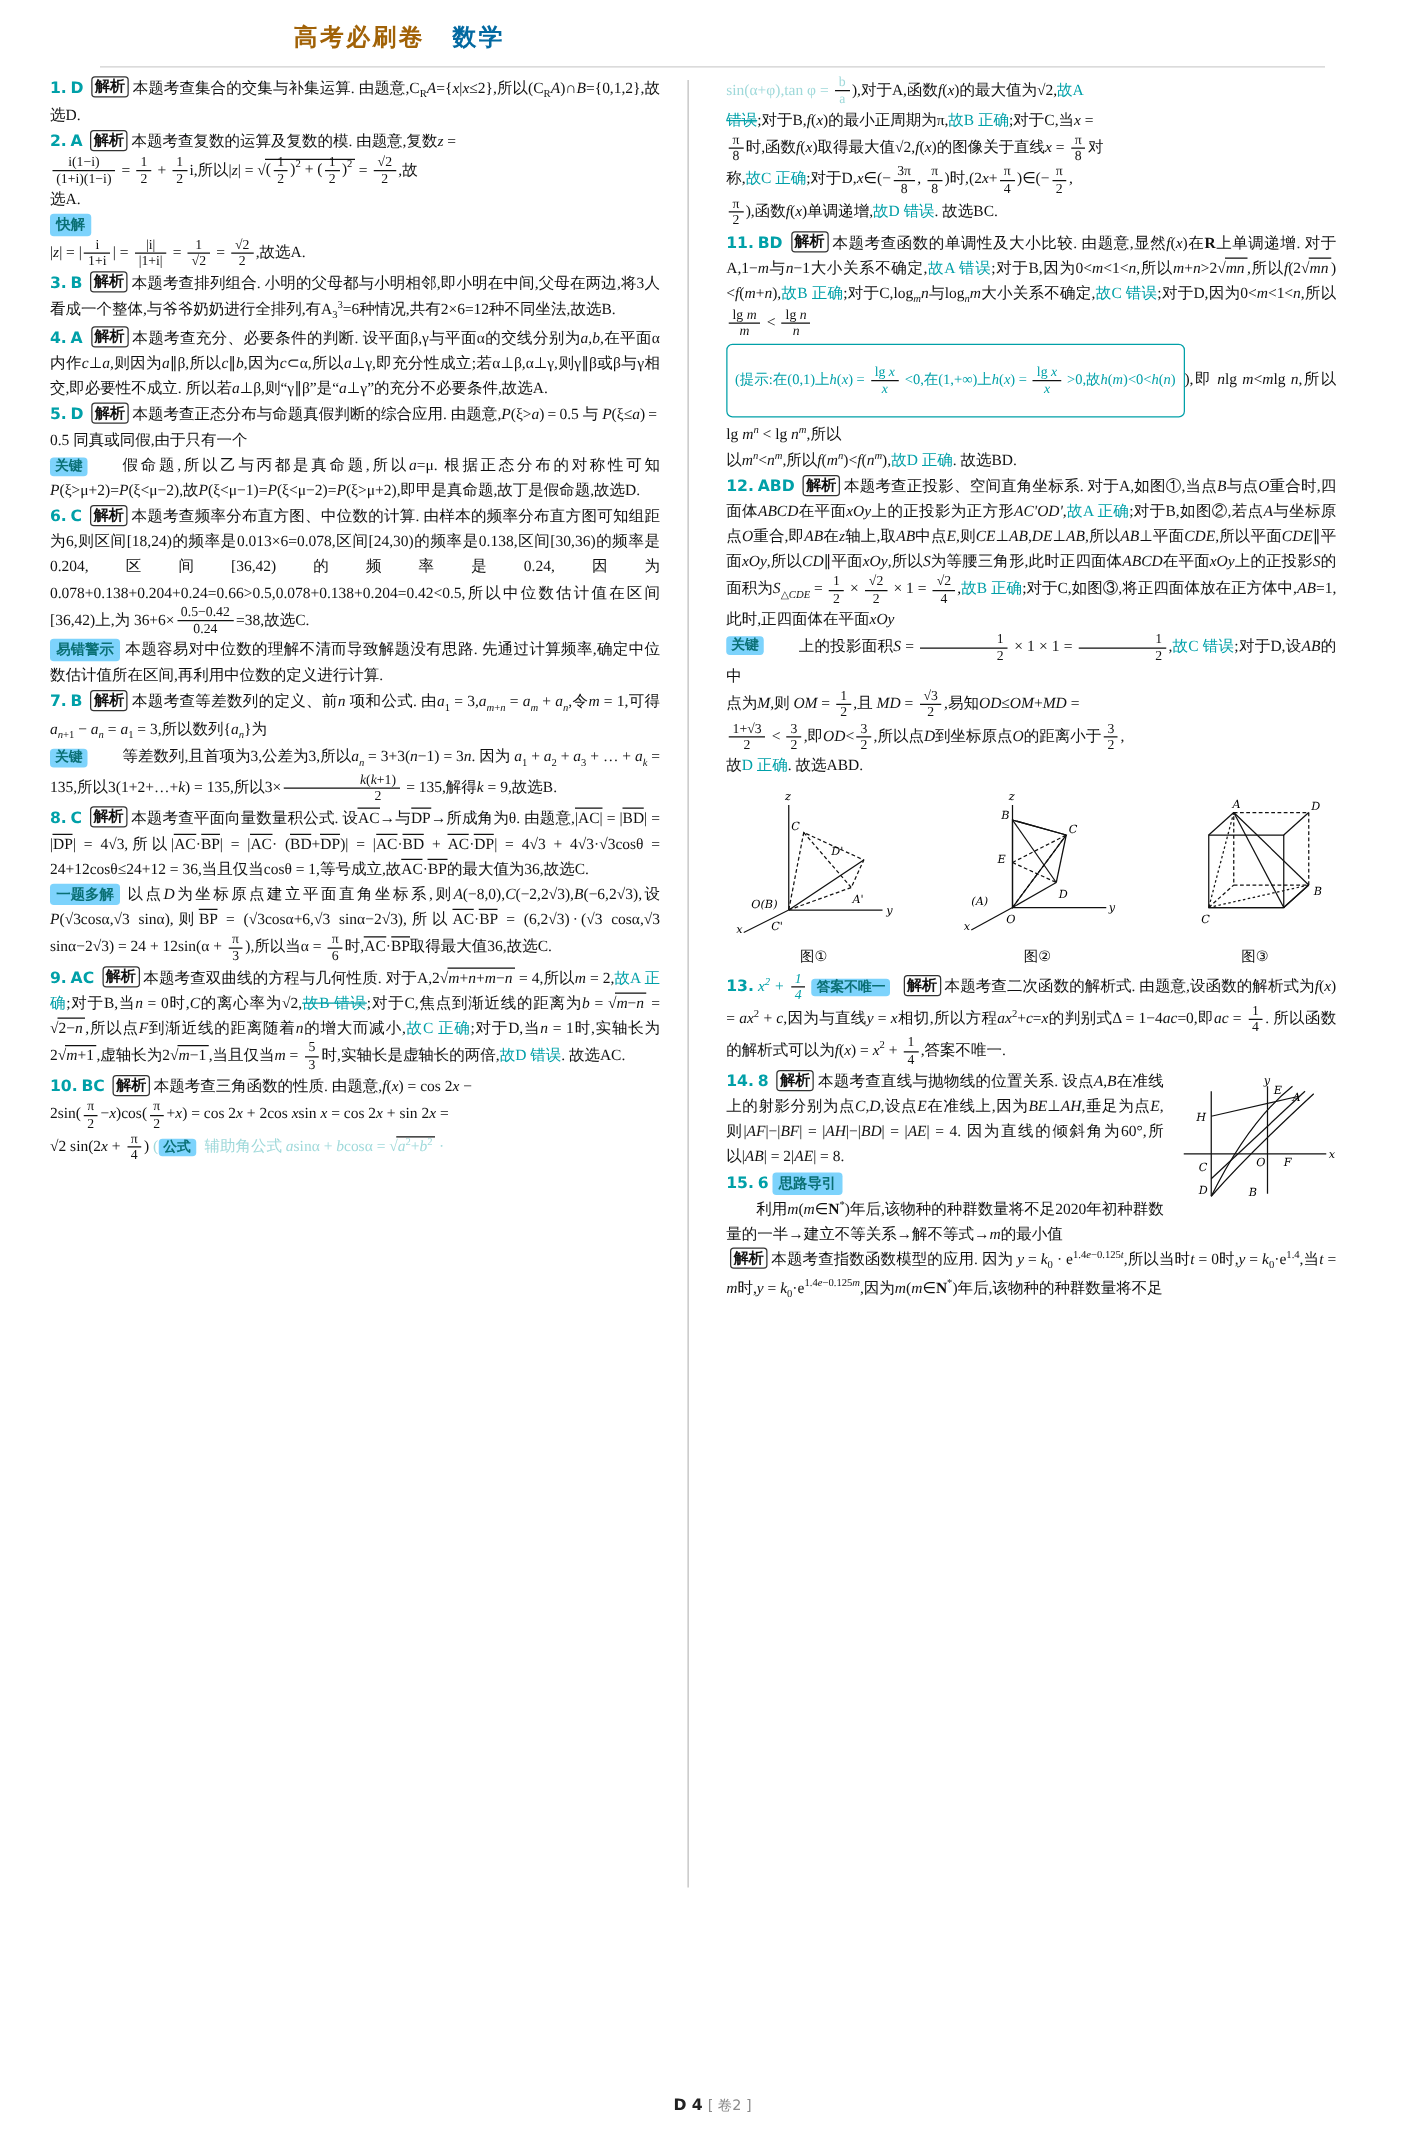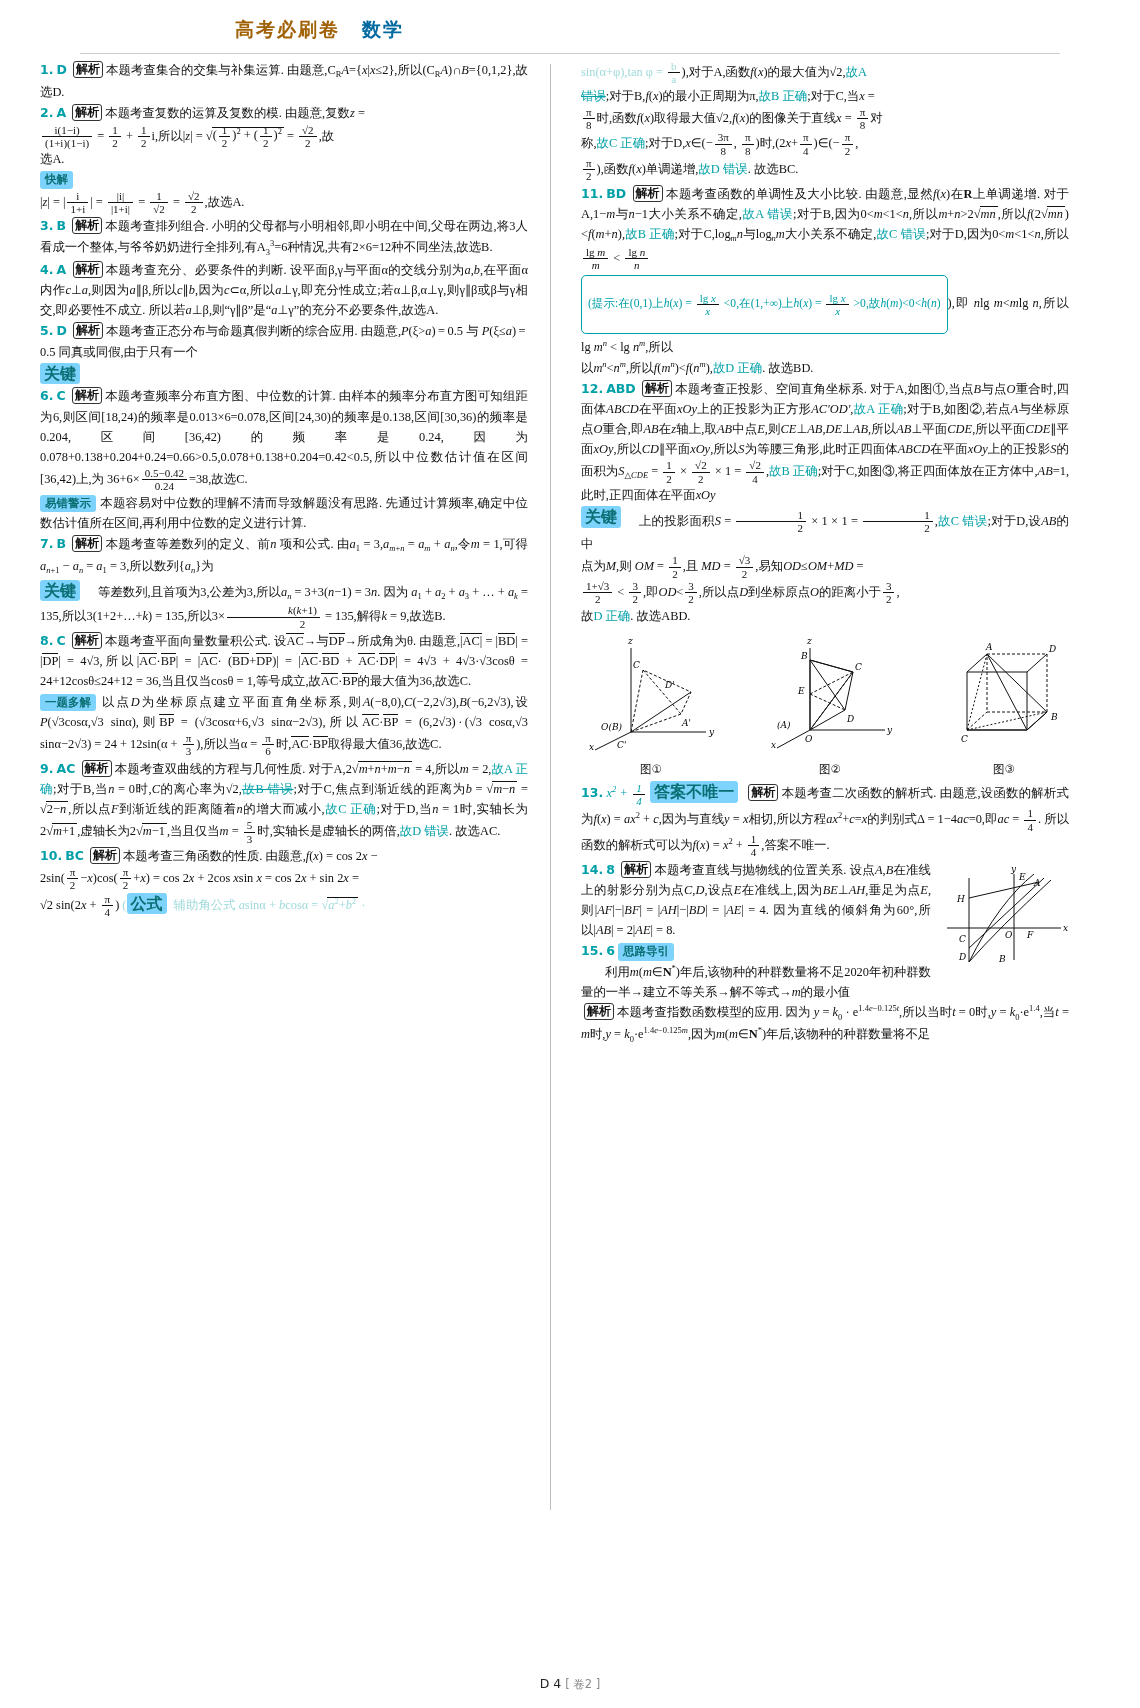--- a/index.html
+++ b/index.html
@@ -115,21 +115,21 @@
     background:#7dd3fc;
     color:#0a6f73;
     font-family:"DejaVu Sans", sans-serif;
     font-weight:bold;
     font-size:11.5px;
     border-radius:3px;
     padding:1px 5px;
     margin:1px 4px 1px 0;
     line-height:1.35;
   }
-  .chip.sm{font-size:16px;padding:0 4px;}
+  .chip.sm{font-size:11px;padding:0 4px;}
   .box-hint{
     display:inline-block;
     border:1px solid #00a0a8;
     border-radius:5px;
     color:#00a0a8;
     padding:16px 6px;
     margin:3px 0;
     line-height:1.5;
     font-size:11.6px;
   }
@@ -167,21 +167,21 @@
   .mini-graph{float:right;margin:2px 0 2px 8px;}
   
   .footer{
     position:absolute;
     left:0;right:0;bottom:16px;
     text-align:center;
     font-family:"DejaVu Sans", sans-serif;
     font-size:12.5px;
     color:#222;
   }
-  .footer .pg{font-weight:normal;}
+  .footer .pg{font-weight:bold;}
   .footer .vol{color:#8a8a8a;font-size:11.5px;margin-left:4px;}
   p{margin:0;}
 </style>
 </head>
 <body>
 
 <div class="page">
 
   <div class="header">
     <span class="h-title">高考必刷卷</span>
@@ -220,20 +220,21 @@
 
       <div class="entry">
         <p><span class="qn">4.</span><span class="ans">A</span>
         <span class="tag-jx">解析</span>本题考查充分、必要条件的判断. 设平面β,γ与平面α的交线分别为<span class="it">a</span>,<span class="it">b</span>,在平面α内作<span class="it">c</span>⊥<span class="it">a</span>,则因为<span class="it">a</span>∥β,所以<span class="it">c</span>∥<span class="it">b</span>,因为<span class="it">c</span>⊂α,所以<span class="it">a</span>⊥γ,即充分性成立;若α⊥β,α⊥γ,则γ∥β或β与γ相交,即必要性不成立. 所以若<span class="it">a</span>⊥β,则“γ∥β”是“<span class="it">a</span>⊥γ”的充分不必要条件,故选A.</p>
       </div>
 
       <div class="entry">
         <p><span class="qn">5.</span><span class="ans">D</span>
         <span class="tag-jx">解析</span>本题考查正态分布与命题真假判断的综合应用. 由题意,<span class="it">P</span>(ξ&gt;<span class="it">a</span>) = 0.5 与 <span class="it">P</span>(ξ≤<span class="it">a</span>) = 0.5 同真或同假,由于只有一个</p>
         <p><span class="chip sm">关键</span></p>
+        <p style="margin-top:-20px;text-indent:58px;">假命题,所以乙与丙都是真命题,所以<span class="it">a</span>=μ. 根据正态分布的对称性可知<span class="it">P</span>(ξ&gt;μ+2)=<span class="it">P</span>(ξ&lt;μ−2),故<span class="it">P</span>(ξ&lt;μ−1)=<span class="it">P</span>(ξ&lt;μ−2)=<span class="it">P</span>(ξ&gt;μ+2),即甲是真命题,故丁是假命题,故选D.</p>
       </div>
 
       <div class="entry">
         <p><span class="qn">6.</span><span class="ans">C</span>
         <span class="tag-jx">解析</span>本题考查频率分布直方图、中位数的计算. 由样本的频率分布直方图可知组距为6,则区间[18,24)的频率是0.013×6=0.078,区间[24,30)的频率是0.138,区间[30,36)的频率是0.204,区间[36,42)的频率是0.24,因为0.078+0.138+0.204+0.24=0.66&gt;0.5,0.078+0.138+0.204=0.42&lt;0.5,所以中位数估计值在区间[36,42)上,为 36+6×<span class="frac"><span class="num">0.5−0.42</span><span class="den">0.24</span></span>=38,故选C.</p>
         <p><span class="chip">易错警示</span>本题容易对中位数的理解不清而导致解题没有思路. 先通过计算频率,确定中位数估计值所在区间,再利用中位数的定义进行计算.</p>
       </div>
 
       <div class="entry">
         <p><span class="qn">7.</span><span class="ans">B</span>

